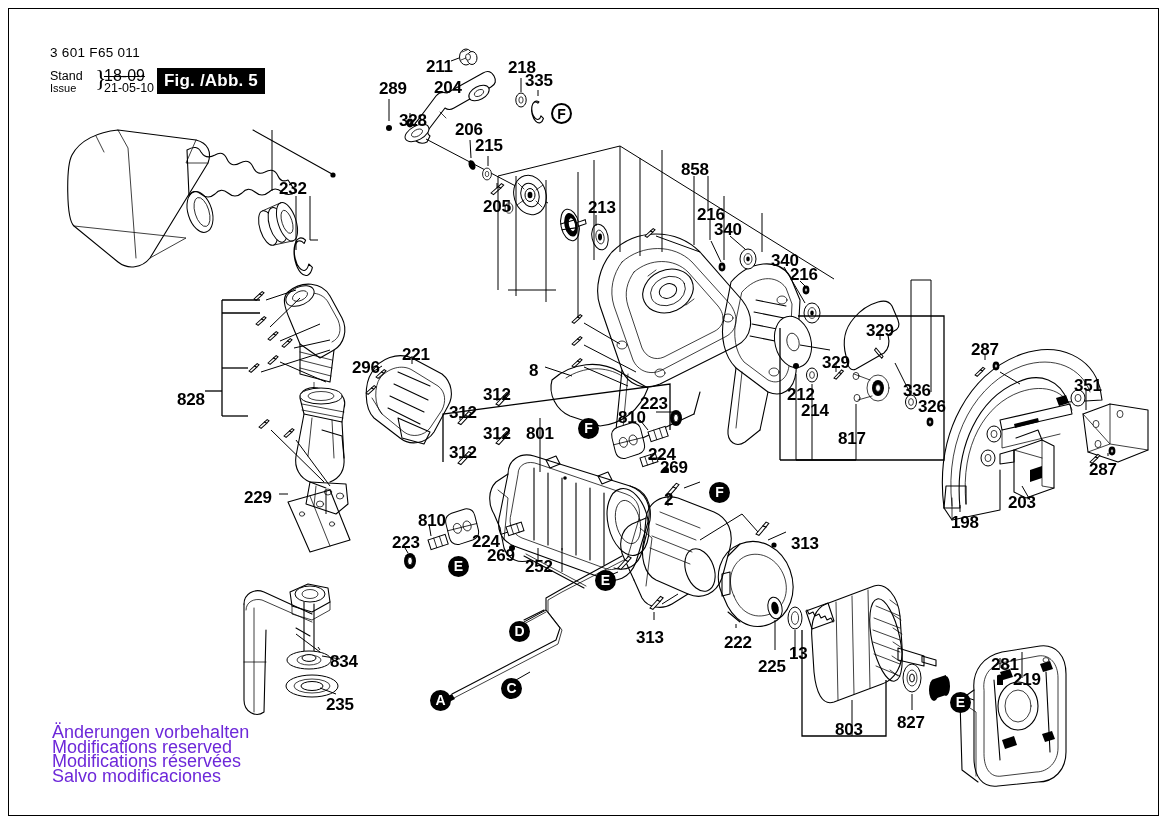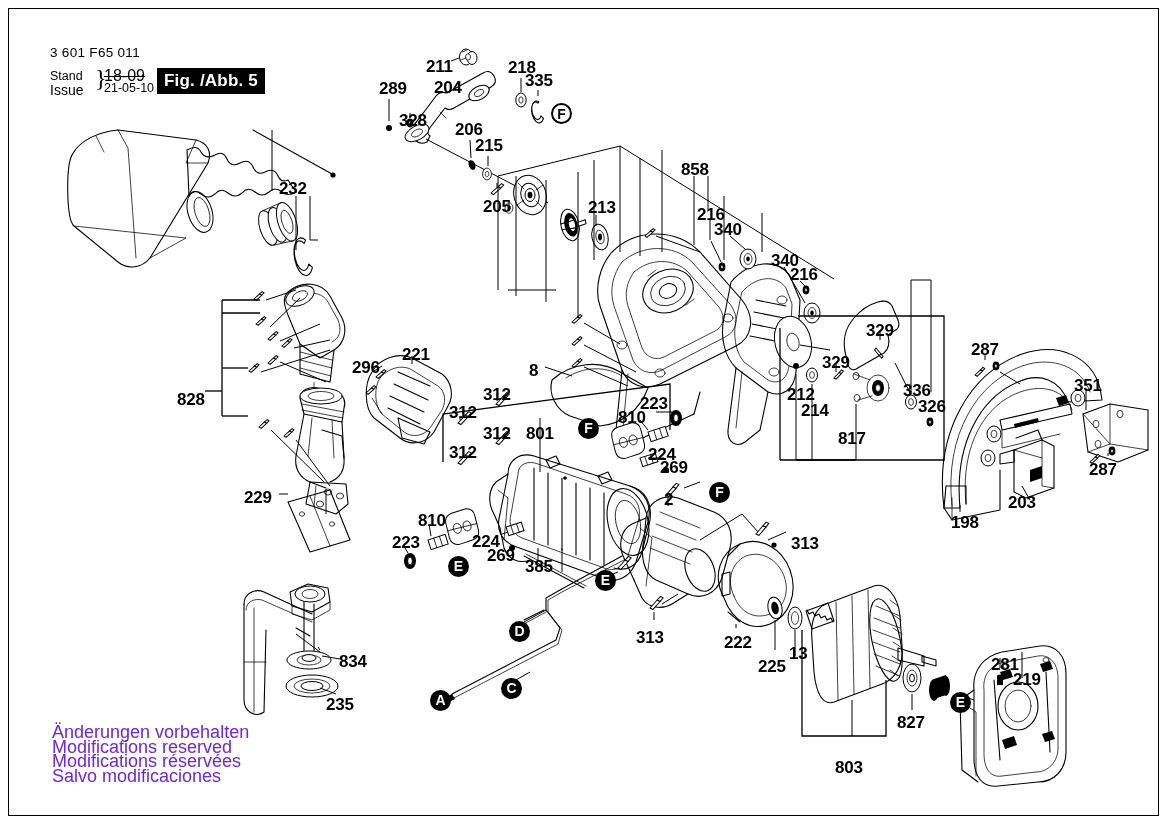--- a/index.html
+++ b/index.html
@@ -33,21 +33,21 @@
     color: #000;
     white-space: pre;
   }
   #hdr-catalog {
     left: 50px; top: 45px;
     font-size: 13.5px;
     letter-spacing: 0.3px;
     text-align: center;
   }
   #hdr-stand-lbl { left: 50px; top: 69px; font-size: 12.5px; }
-  #hdr-issue-lbl { left: 50px; top: 82px; font-size: 14px; }
+  #hdr-issue-lbl { left: 50px; top: 82px; font-size: 11px; }
   #hdr-brace {
     left: 95px; top: 66px;
     font-size: 24px;
     line-height: 24px;
     font-family: "Liberation Serif", serif;
   }
   #hdr-date-old {
     left: 104px; top: 67px;
     font-size: 16px;
     text-decoration: line-through;
@@ -879,32 +879,32 @@
   <div class="lbl" style="left:529px;top:362px">8</div>
   <div class="lbl" style="left:526px;top:425px">801</div>
   <div class="lbl" style="left:618px;top:409px">810</div>
   <div class="lbl" style="left:640px;top:395px">223</div>
   <div class="lbl" style="left:648px;top:446px">224</div>
   <div class="lbl" style="left:660px;top:459px">269</div>
   <div class="lbl" style="left:418px;top:512px">810</div>
   <div class="lbl" style="left:392px;top:534px">223</div>
   <div class="lbl" style="left:472px;top:533px">224</div>
   <div class="lbl" style="left:487px;top:547px">269</div>
-  <div class="lbl" style="left:525px;top:558px">385</div>
+  <div class="lbl" style="left:525px;top:558px">252</div>
   <div class="lbl" style="left:664px;top:491px">2</div>
   <div class="lbl" style="left:791px;top:535px">313</div>
   <div class="lbl" style="left:636px;top:629px">313</div>
   <div class="lbl" style="left:724px;top:634px">222</div>
   <div class="lbl" style="left:758px;top:658px">225</div>
   <div class="lbl" style="left:789px;top:645px">13</div>
-  <div class="lbl" style="left:835px;top:759px">803</div>
+  <div class="lbl" style="left:835px;top:721px">803</div>
   <div class="lbl" style="left:897px;top:714px">827</div>
   <div class="lbl" style="left:991px;top:656px">281</div>
   <div class="lbl" style="left:1013px;top:671px">219</div>
-  <div class="lbl" style="left:339px;top:653px">834</div>
+  <div class="lbl" style="left:330px;top:653px">834</div>
   <div class="lbl" style="left:326px;top:696px">235</div>
 
   <div class="circ open" style="left:551px;top:103px">F</div>
   <div class="circ" style="left:578px;top:418px">F</div>
   <div class="circ" style="left:448px;top:556px">E</div>
   <div class="circ" style="left:595px;top:570px">E</div>
   <div class="circ" style="left:709px;top:482px">F</div>
   <div class="circ" style="left:509px;top:621px">D</div>
   <div class="circ" style="left:501px;top:678px">C</div>
   <div class="circ" style="left:430px;top:690px">A</div>

